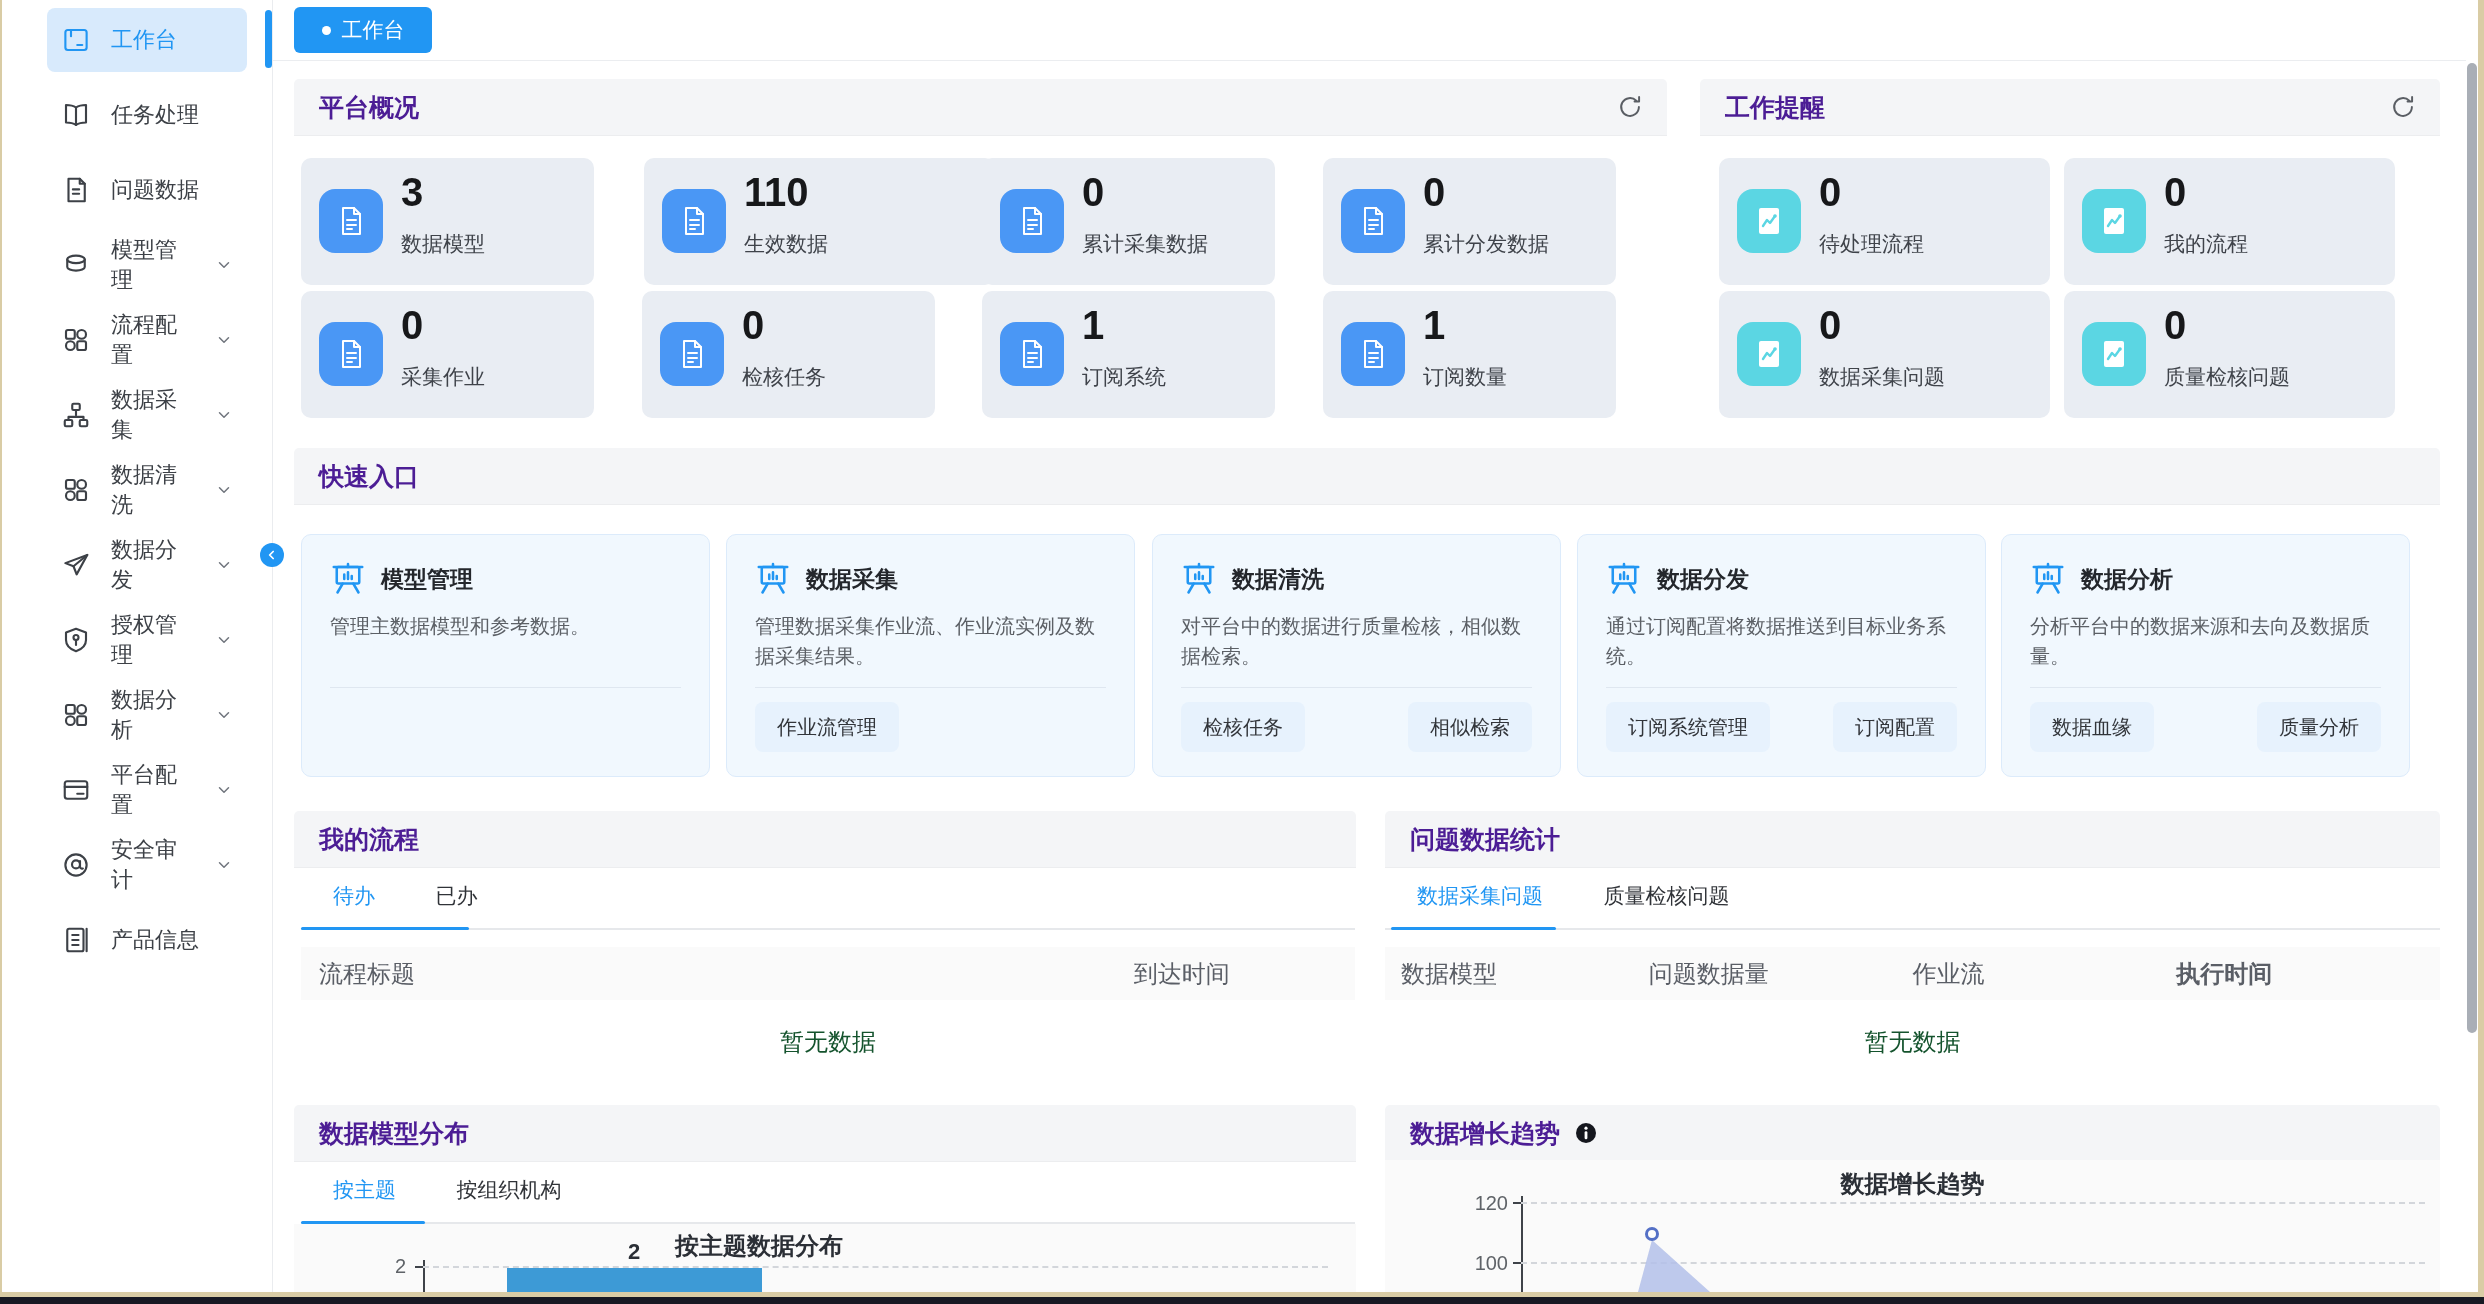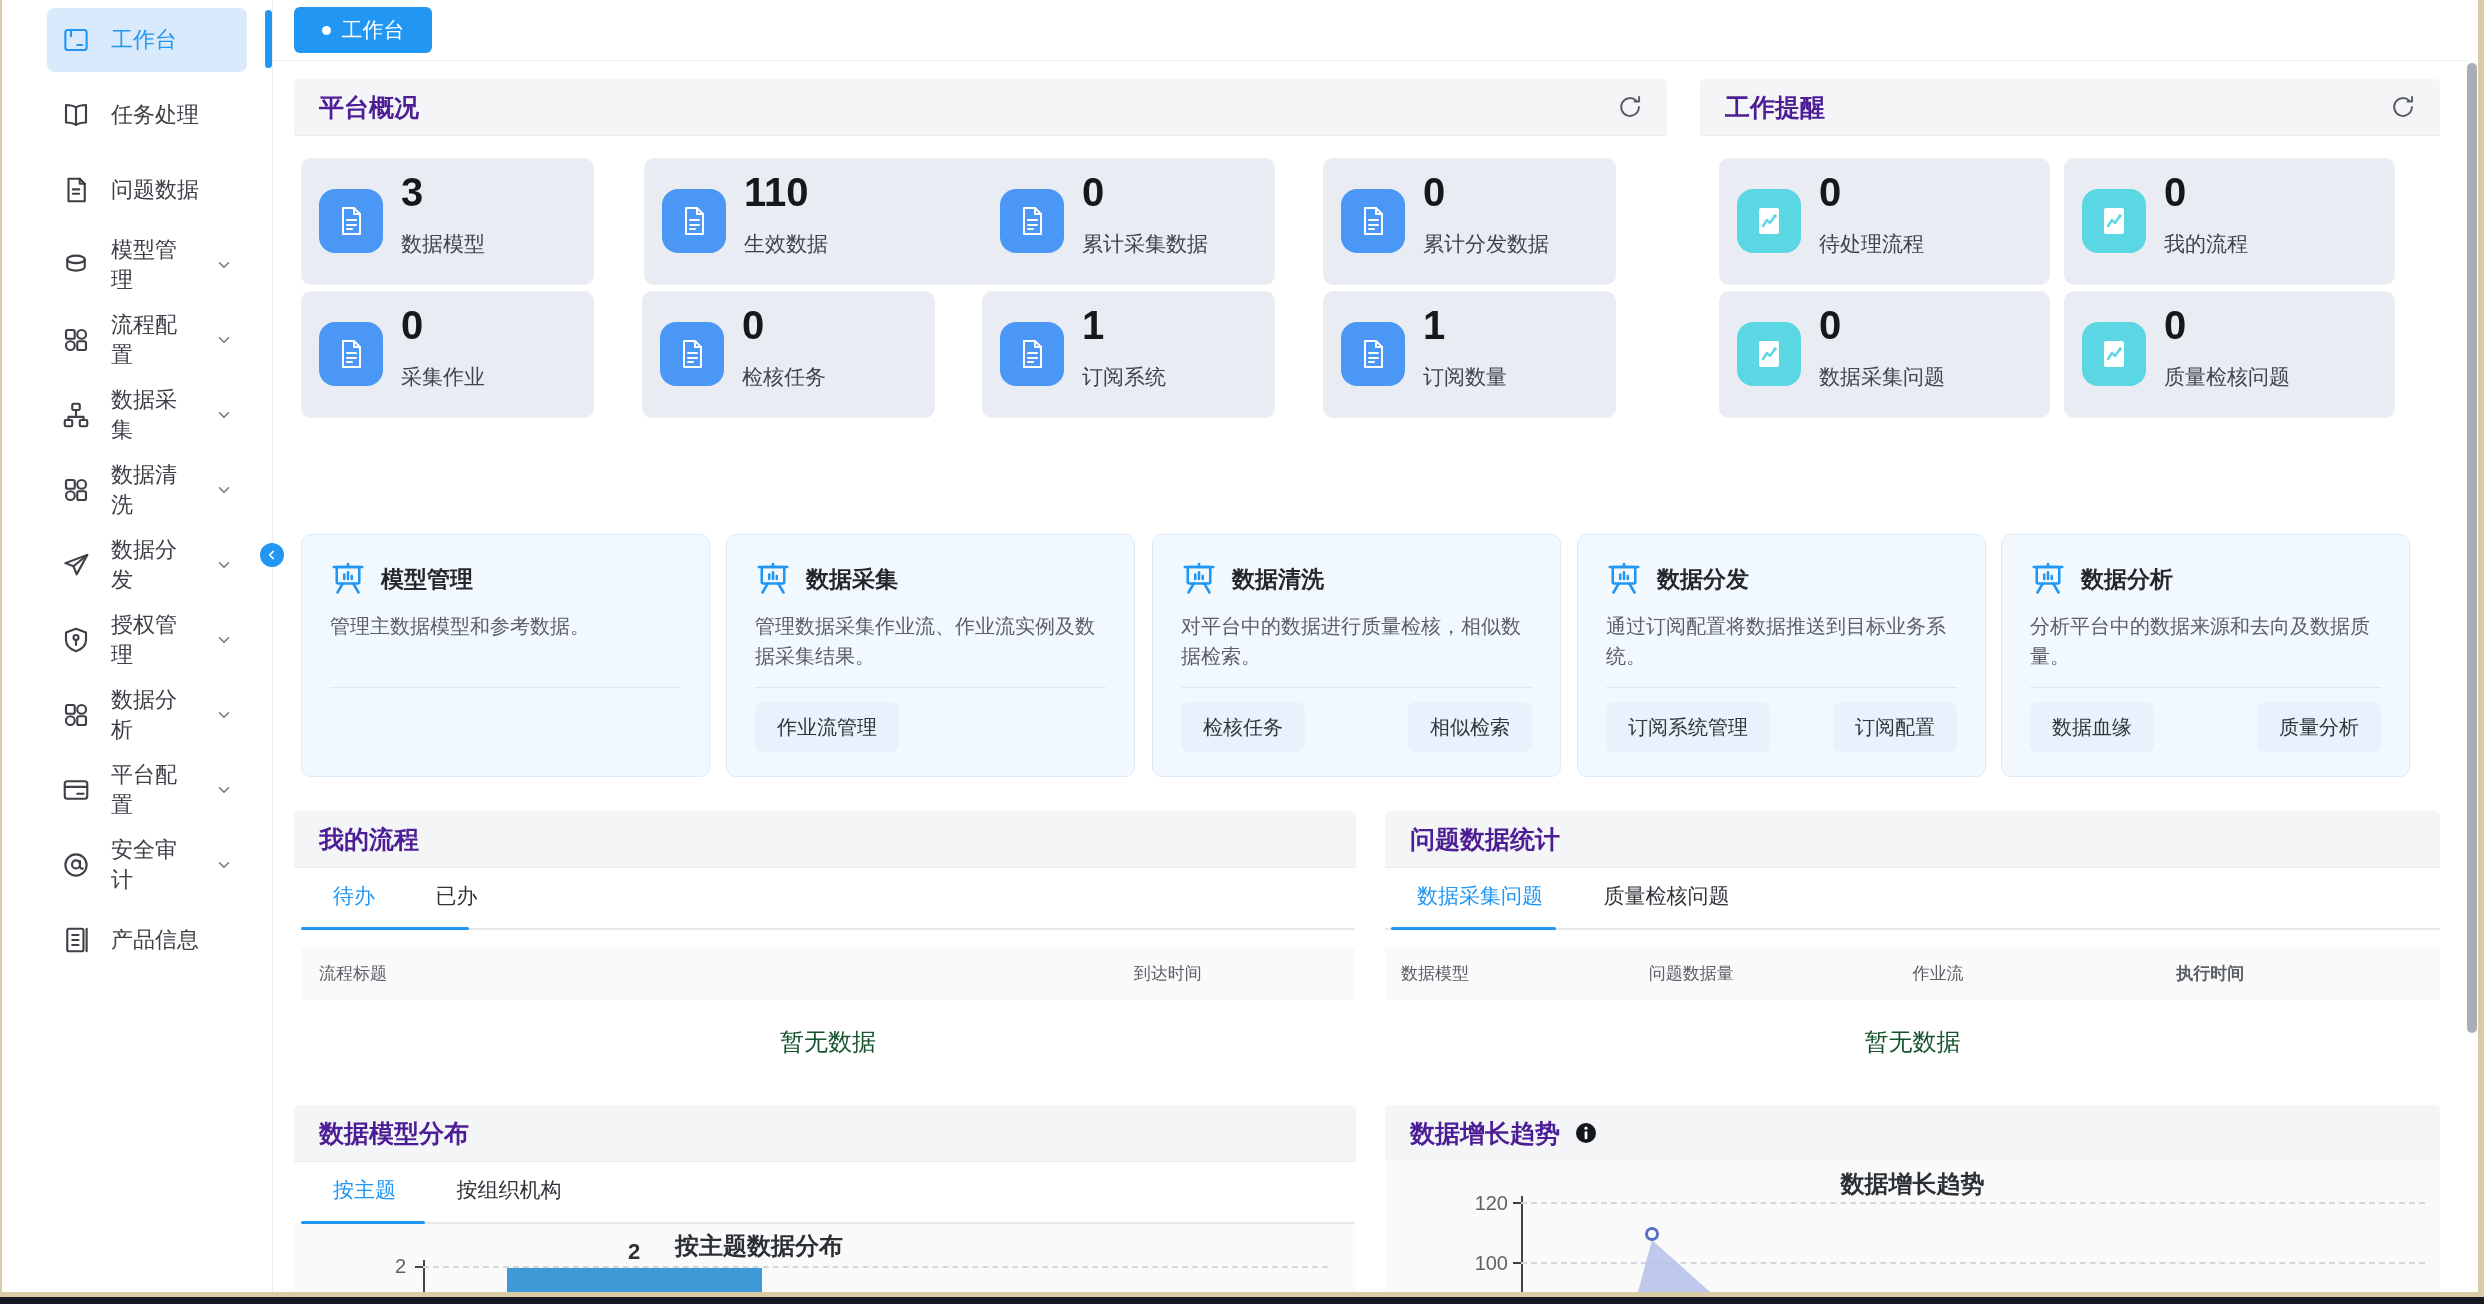--- a/index.html
+++ b/index.html
@@ -41,21 +41,21 @@
   .qdiv{border-top:1px solid #dfe7f0;margin-top:14px;}
   .qbtns{margin-top:14px;display:flex;justify-content:space-between;height:50px;}
   .chip{background:#e7f2fd;border-radius:8px;font-size:20px;color:#32353a;line-height:50px;padding:0 22px;cursor:pointer;}
   
   .tabs{position:absolute;height:62px;border-bottom:2px solid #e6e8eb;box-sizing:content-box;}
   .tab{display:inline-block;margin-left:56px;font-size:21px;line-height:60px;color:#303338;cursor:pointer;}
   .tab:first-child{margin-left:32px;}
   .tab.active{color:#2196f3;}
   .tabbar{position:absolute;bottom:-2px;height:3px;background:#2196f3;border-radius:2px;}
   
-  .thead{background:#fafafa;height:53px;display:flex;align-items:center;font-size:17px;color:#5a5e66;}
+  .thead{background:#fafafa;height:53px;display:flex;align-items:center;font-size:24px;color:#5a5e66;}
   .thead .c{box-sizing:border-box;}
   .empty{font-size:24px;color:#14532d;text-align:center;}
   
   .chart{background:#fafafa;}
   .ctitle{position:absolute;text-align:center;font-size:24px;font-weight:bold;color:#2b2f36;}
   .gline{position:absolute;border-top:2px dashed #d3d6db;height:0;}
   .yaxis{position:absolute;width:2px;background:#3f4349;}
   .ytickmark{position:absolute;height:2px;width:8px;background:#3f4349;}
   .yticklab{position:absolute;font-size:20px;color:#5f6368;text-align:right;}
   .barlab{position:absolute;font-size:22px;font-weight:bold;color:#2b2f36;text-align:center;}
@@ -372,20 +372,23 @@
         <svg width="36" height="36" viewBox="0 0 36 36">
           <rect x="8" y="5" width="20" height="26" rx="2" fill="#fff"></rect>
           <polyline points="12,23 16,17 19,20 24,13" fill="none" stroke="#5bd6e3" stroke-width="2.4" stroke-linecap="round" stroke-linejoin="round"></polyline>
           <circle cx="24" cy="13" r="1.8" fill="#5bd6e3"></circle>
         </svg>
       </div>
     <div class="num">0</div>
     <div class="lbl">质量检核问题</div>
   </div>
 
+  <div class="abs phead" style="left:294px;top:448px;width:2146px;">
+    <span class="t">快速入口</span>
+  </div>
 
   <div class="abs qcard" style="left:301px;top:534px;width:409px;">
     <div class="qhead">
         <svg width="36" height="36" viewBox="0 0 24 24" fill="none" stroke="#2196f3" stroke-width="1.7" stroke-linecap="round" stroke-linejoin="round">
           <path d="M2.5 4h19"></path>
           <rect x="4.5" y="4" width="15" height="11" rx="1"></rect>
           <path d="M9.5 12V9M12 12V7.5M14.5 12v-2"></path>
           <path d="M8.5 15l-3.5 6M15.5 15l3.5 6M12 2v2"></path>
         </svg>
         <span class="t">模型管理</span>

